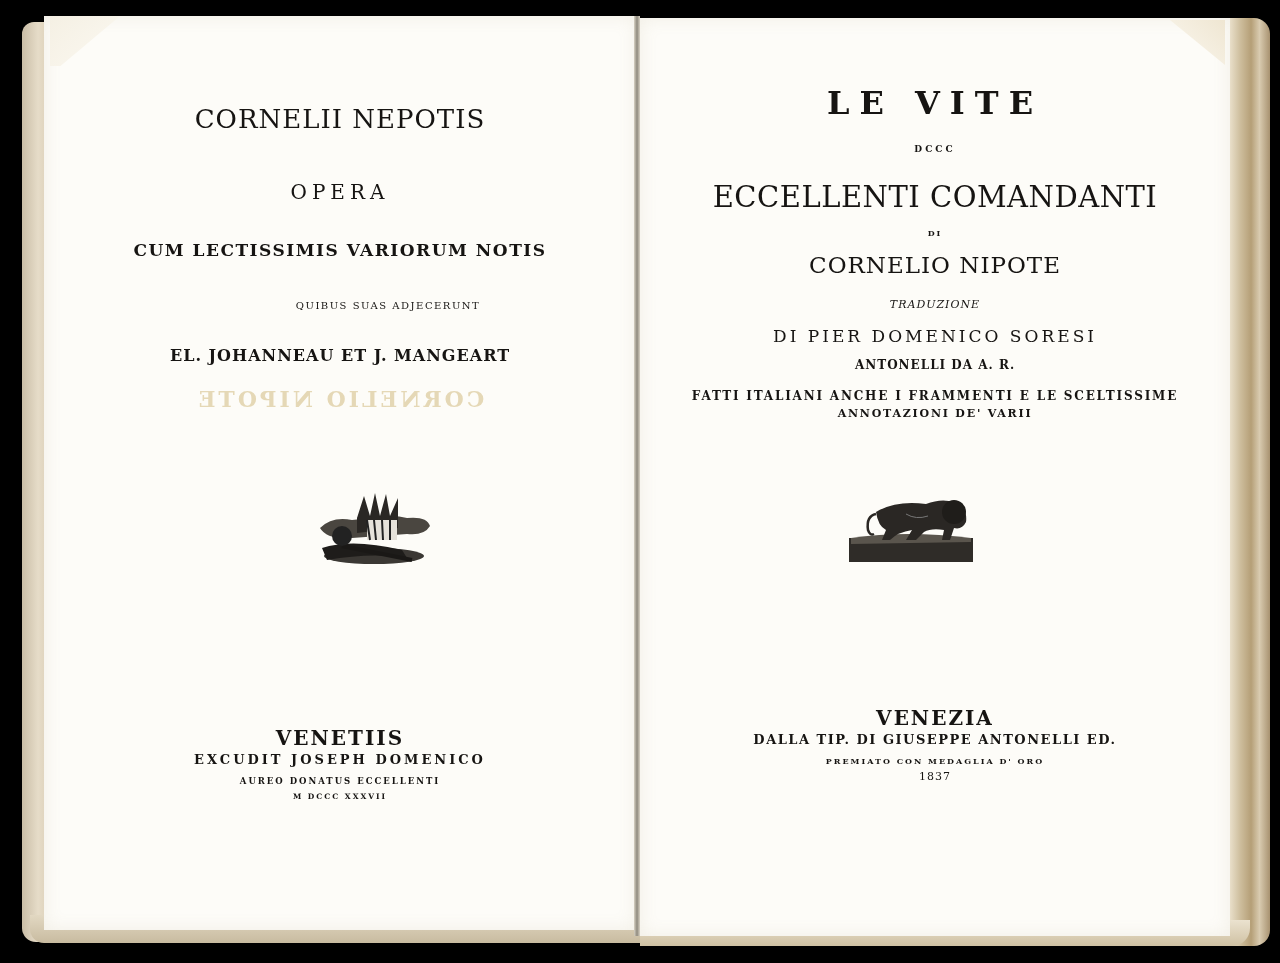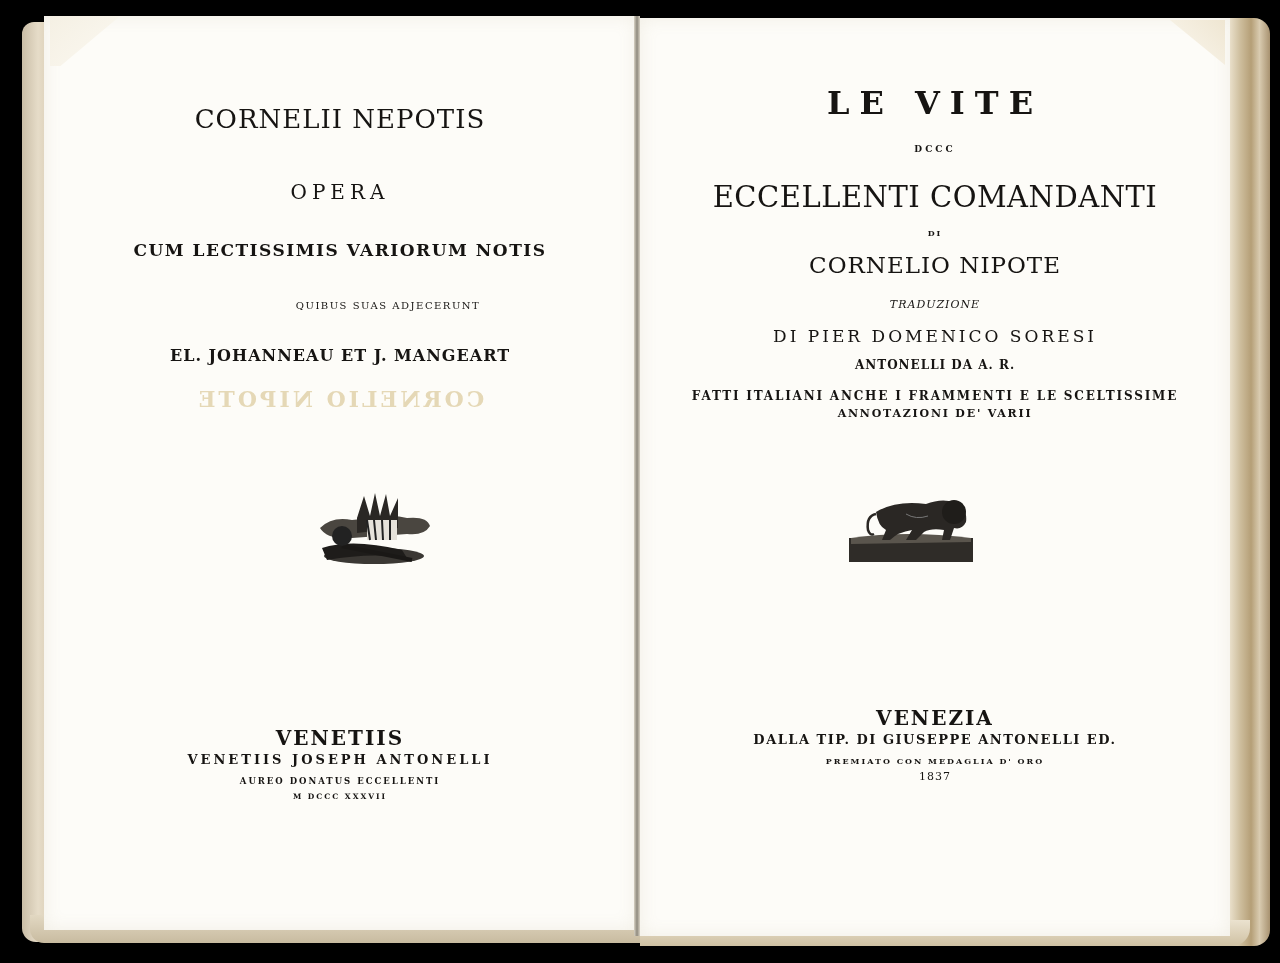--- a/index.html
+++ b/index.html
@@ -106,21 +106,21 @@
       <path d="M8 40 Q20 28 40 32 L60 30 Q80 26 95 30 Q115 28 118 38 Q112 48 95 46 L40 50 Q15 52 8 40Z" fill="#4a4640"></path>
       <path d="M45 30 L52 8 L58 28 L63 5 L68 28 L74 6 L78 28 L86 10 L86 40 L45 45Z" fill="#2a2724"></path>
       <rect x="55" y="32" width="30" height="20" fill="#e6e2da"></rect>
       <path d="M55 32 L58 52 M62 32 L64 52 M70 32 L71 52 M78 32 L78 52" stroke="#222" stroke-width="2"></path>
       <path d="M10 60 Q40 50 90 62 L95 70 Q60 64 15 72Z" fill="#1e1c1a"></path>
       <path d="M30 58 L100 72" stroke="#1a1816" stroke-width="4"></path>
       <circle cx="30" cy="48" r="10" fill="#222"></circle>
     </svg>
 
     <div class="line title-l" style="top:726px; font-size:20px; letter-spacing:2px; font-weight:900">VENETIIS</div>
-    <div class="line" style="top:752px; font-size:13px; letter-spacing:3px; font-weight:600">VENETIIS JOSEPH ANTONELLI</div>
+    <div class="line" style="top:752px; font-size:13px; letter-spacing:3px; font-weight:600">EXCUDIT JOSEPH DOMENICO</div>
     <div class="line tiny" style="top:776px">AUREO DONATUS ECCELLENTI</div>
     <div class="line tiny" style="top:792px; font-size:7.5px">M DCCC XXXVII</div>
   </div>
 
   <div class="right-col">
     <div class="line spaced-xl" style="top:84px">LE VITE</div>
     <div class="line tiny" style="top:144px; font-size:9px; letter-spacing:3px">DCCC</div>
     <div class="line title-xl" style="top:180px; font-size:29px; letter-spacing:0.5px">ECCELLENTI COMANDANTI</div>
     <div class="line tiny" style="top:228px; font-size:8px">DI</div>
     <div class="line title-xl" style="top:252px; font-size:23px">CORNELIO NIPOTE</div>

